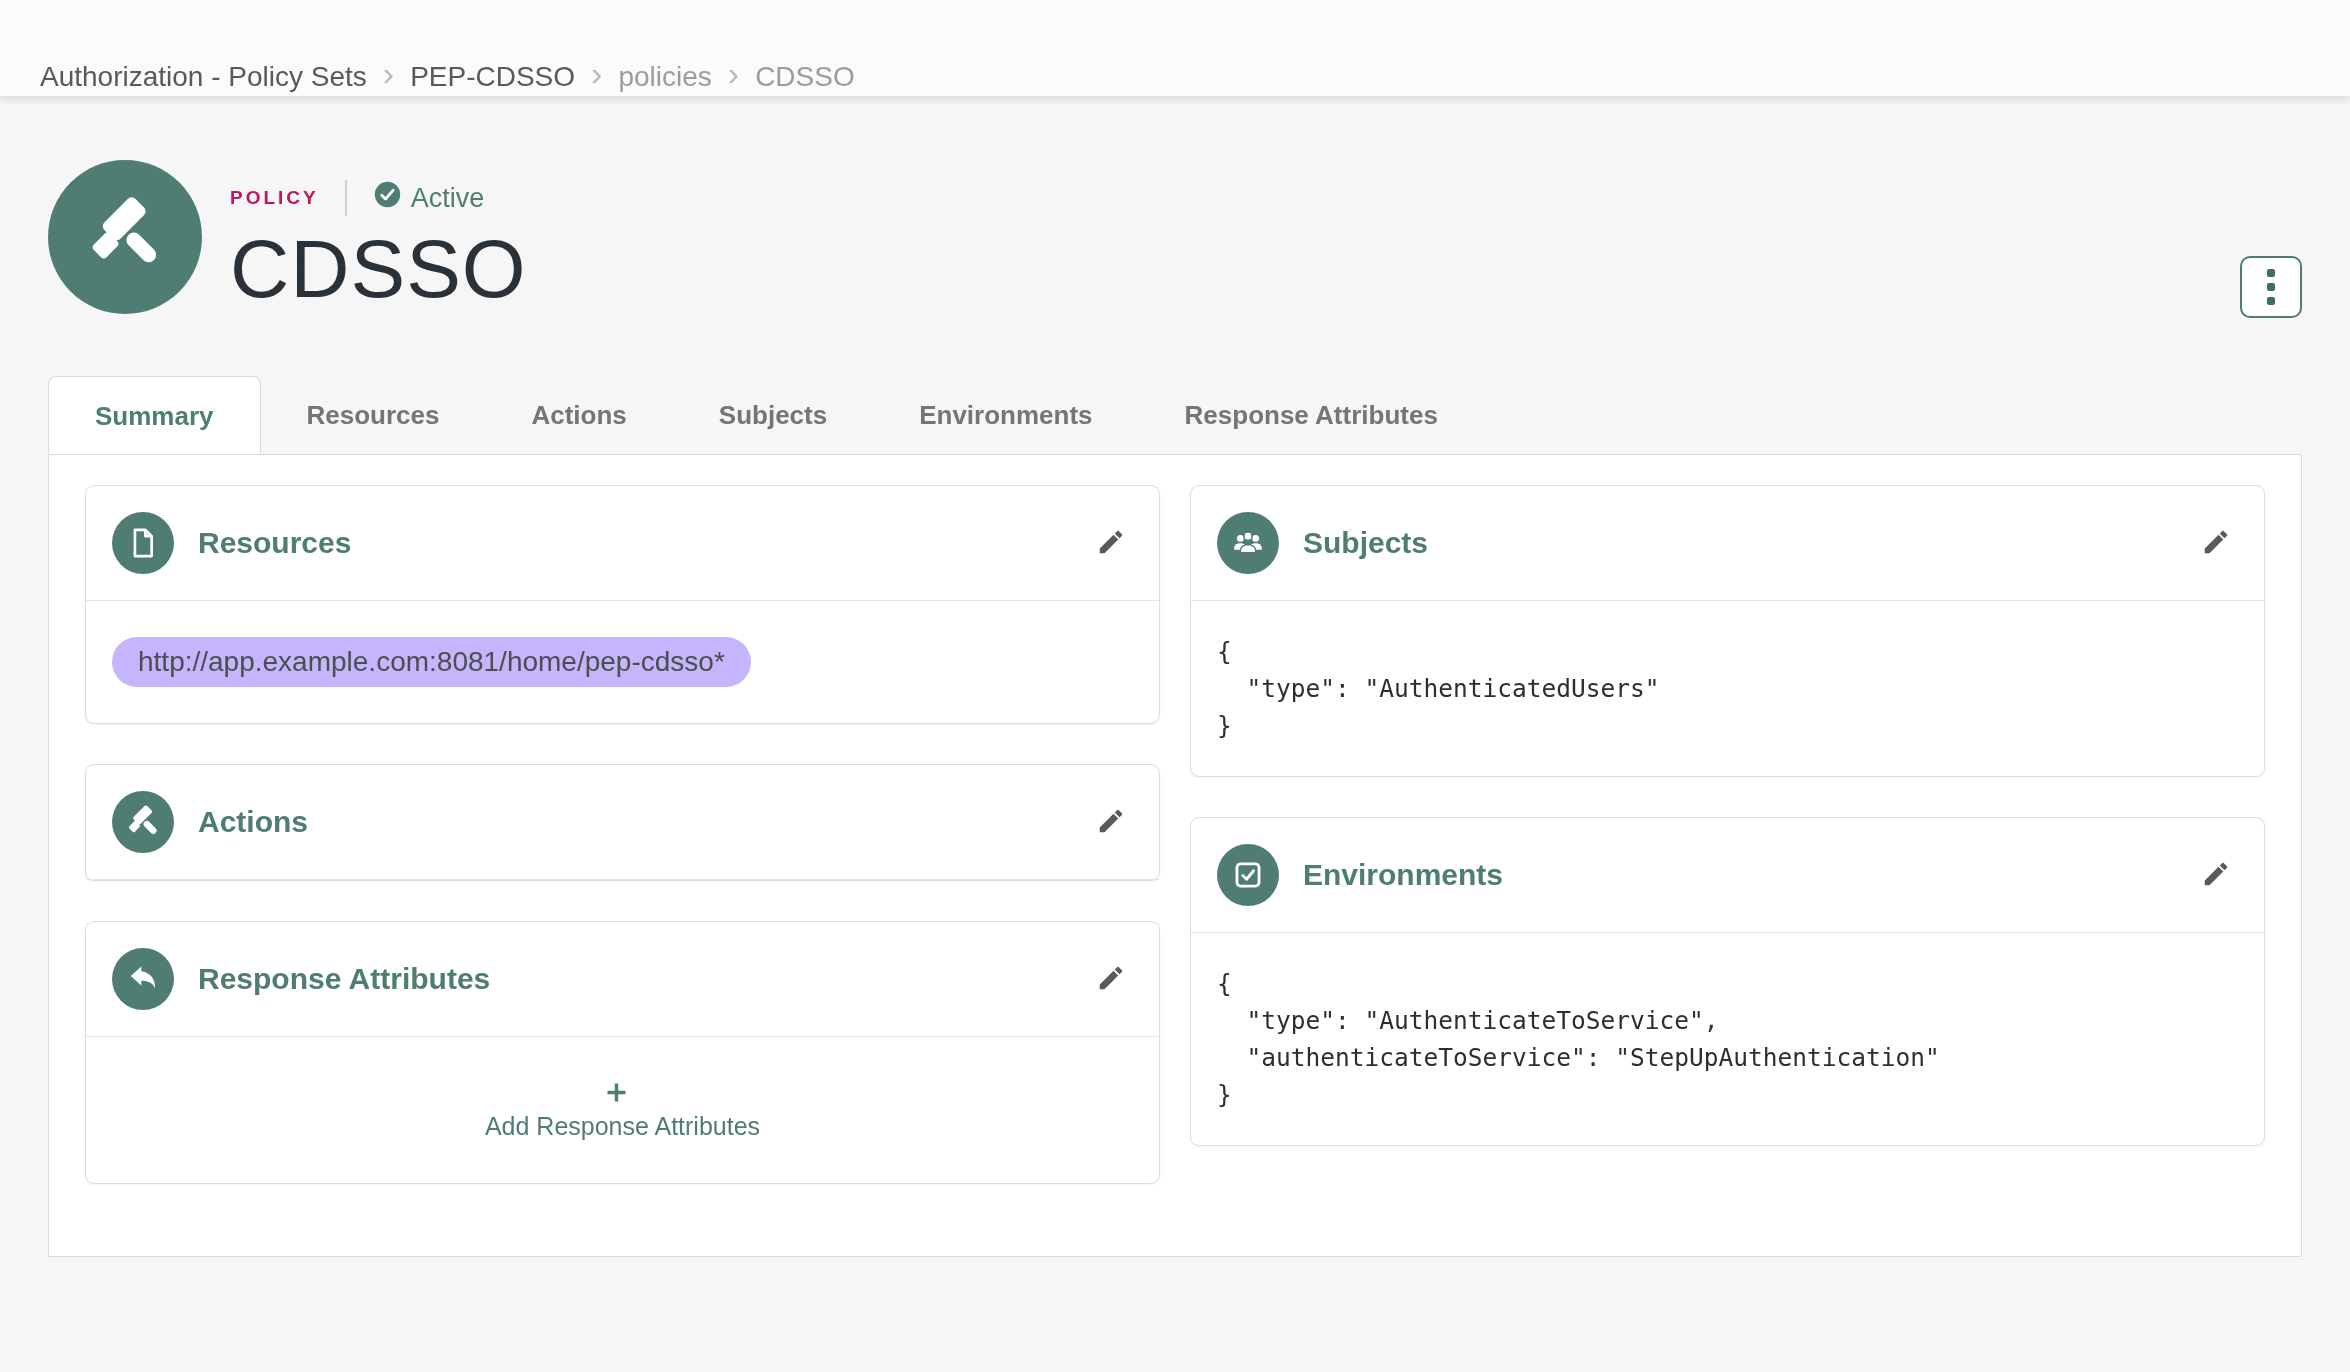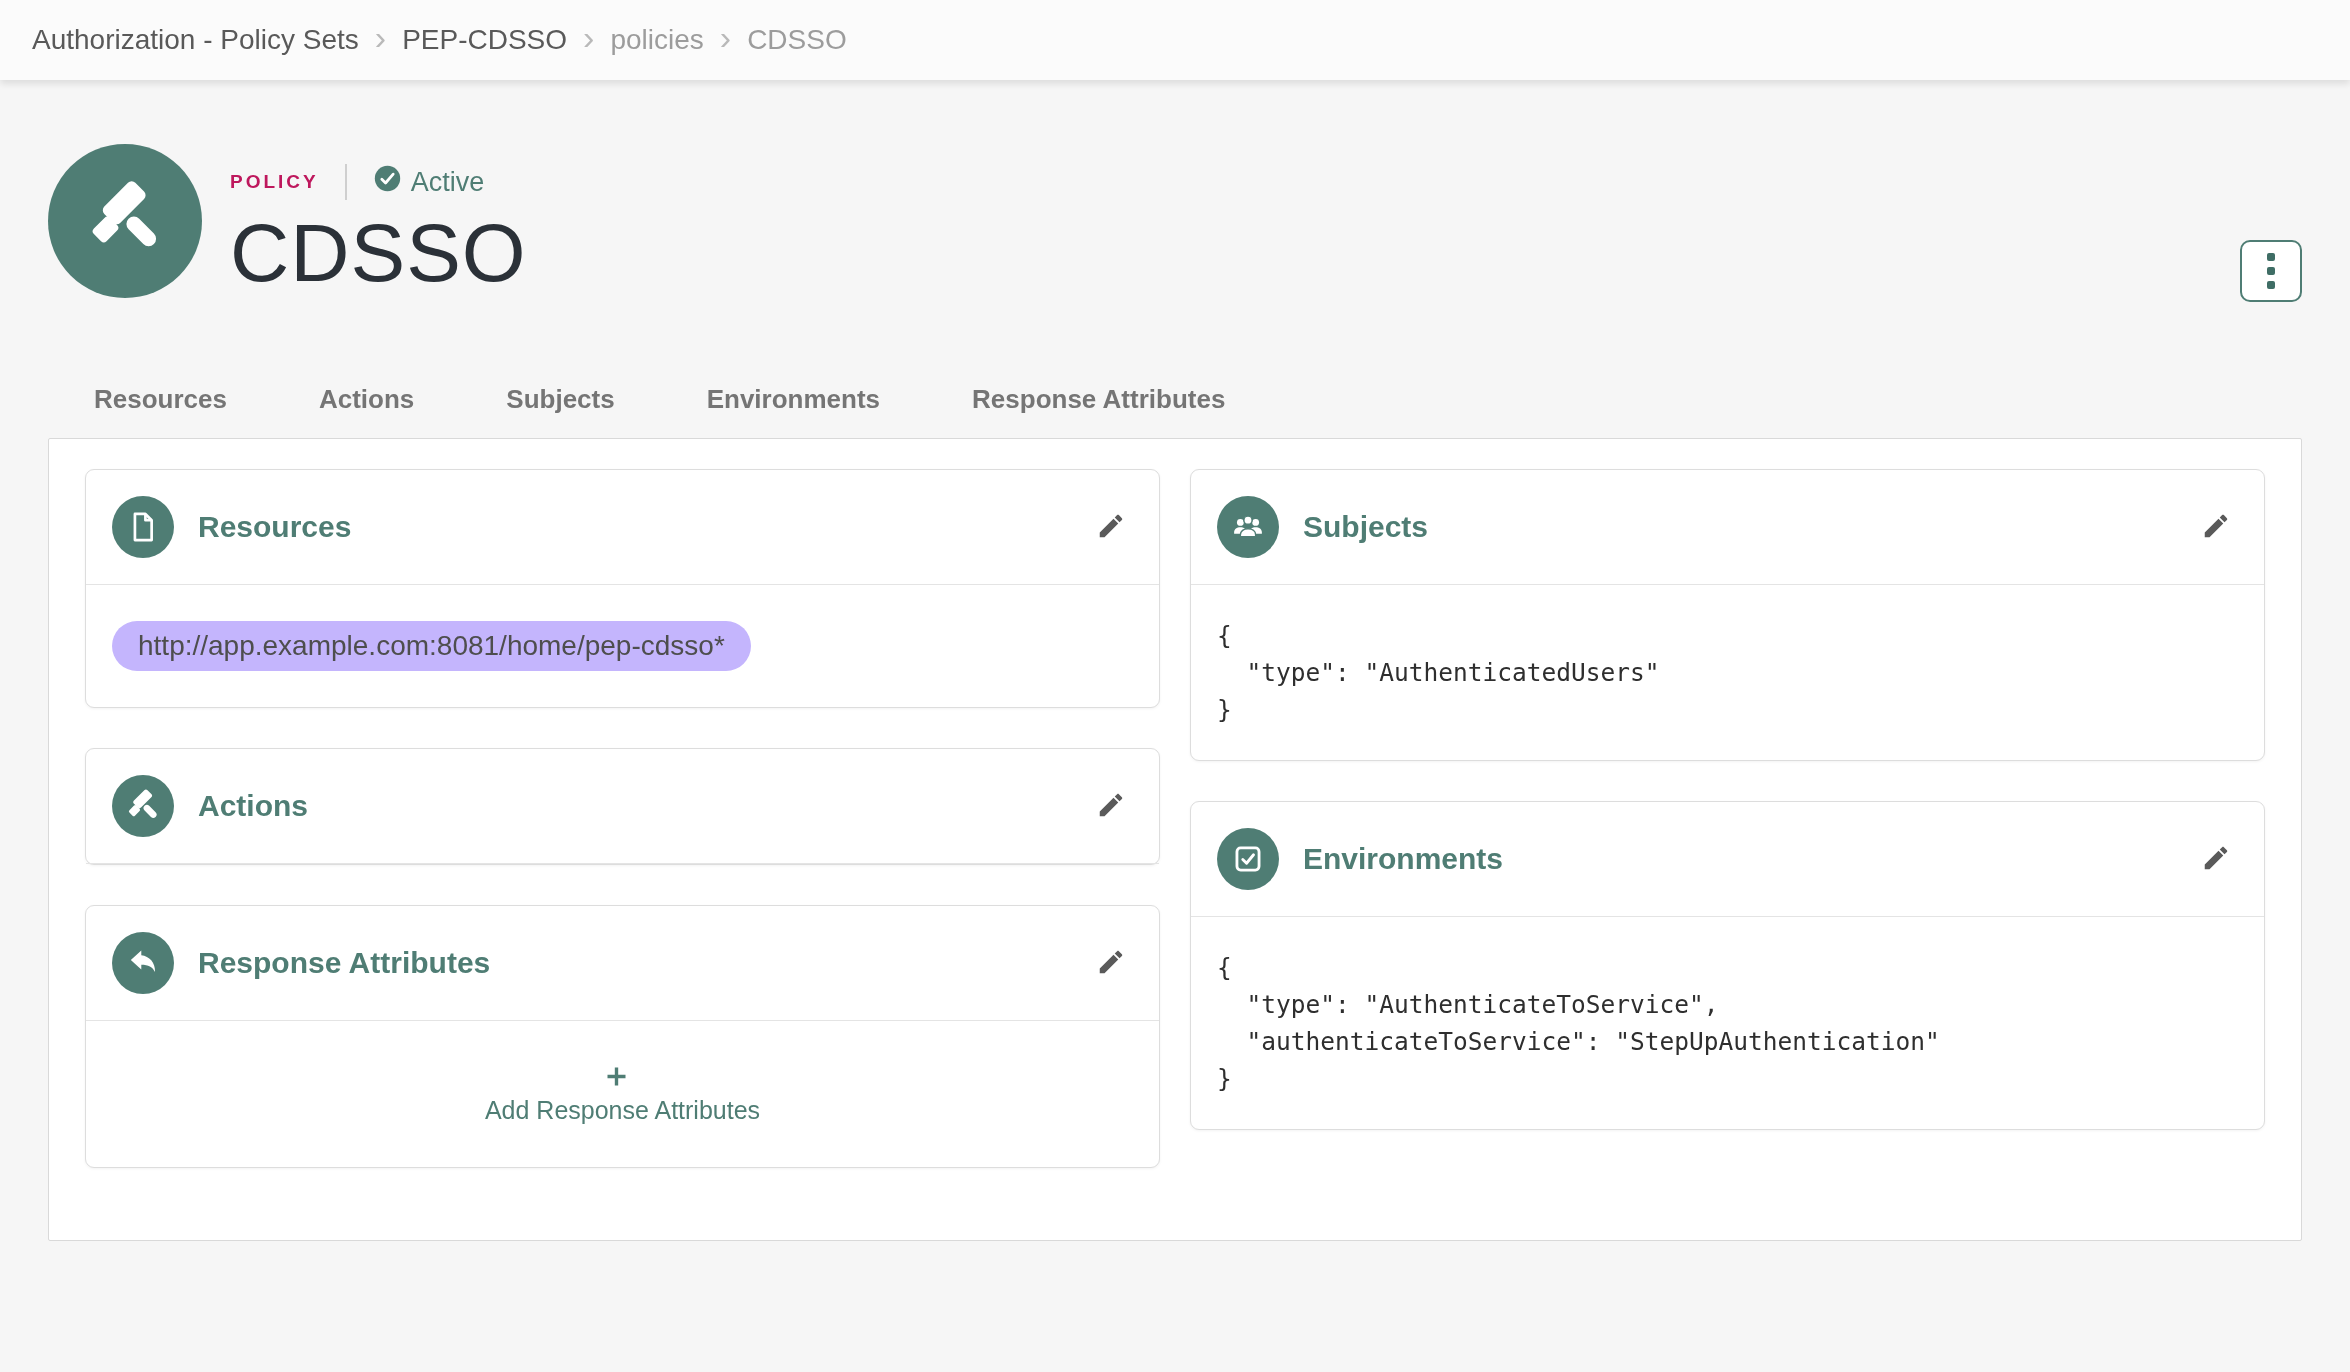--- a/index.html
+++ b/index.html
@@ -5,25 +5,25 @@
   * { margin:0; padding:0; box-sizing:border-box; }
   html,body { width:2350px; height:1372px; overflow:hidden; }
   body {
     font-family:"Liberation Sans","DejaVu Sans",sans-serif;
     background:#f6f6f6;
     color:#333;
   }
 
   
   .topbar{
-    height:80px;
+    height:96px;
     background:#fbfbfb;
     display:flex;
-    align-items:center;
-    padding-left:32px;
+    align-items:flex-end;
+    padding-left:40px;
     box-shadow:0 4px 7px rgba(0,0,0,.10);
     position:relative;
     z-index:5;
   }
   .crumbs{ display:flex; align-items:center; font-size:28px; }
   .crumb-strong{ color:#595959; }
   .crumb-muted{ color:#9c9c9c; }
   .crumb-sep{
     color:#b9b9b9; font-size:34px; font-weight:300;
     margin:0 16px; position:relative; top:-3px;
@@ -191,20 +191,21 @@
         </span>
       </div>
       <h1 class="page-title">CDSSO</h1>
     </div>
     <button class="kebab">
       <span style="display:contents"><i></i><i></i><i></i></span>
     </button>
   </header>
 
   <div class="tabs">
+    <div class="tab active">Summary</div>
     <div class="tab">Resources</div>
     <div class="tab">Actions</div>
     <div class="tab">Subjects</div>
     <div class="tab">Environments</div>
     <div class="tab">Response Attributes</div>
   </div>
 
   <main class="panel">
 
     <div class="col">

